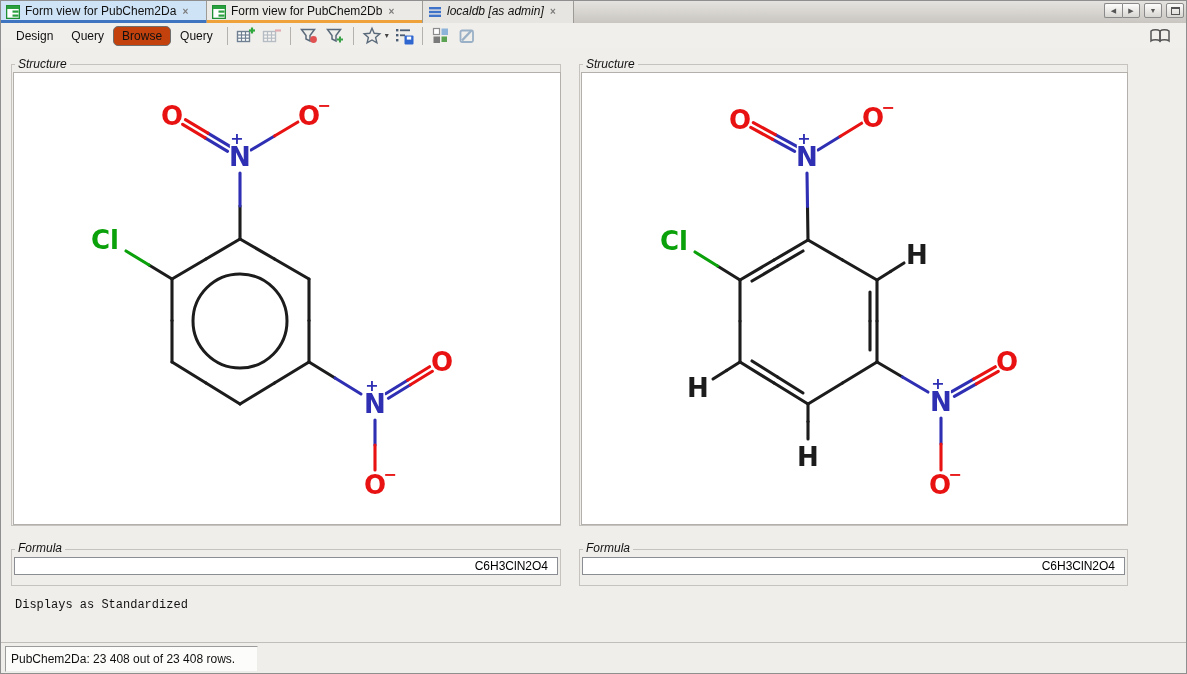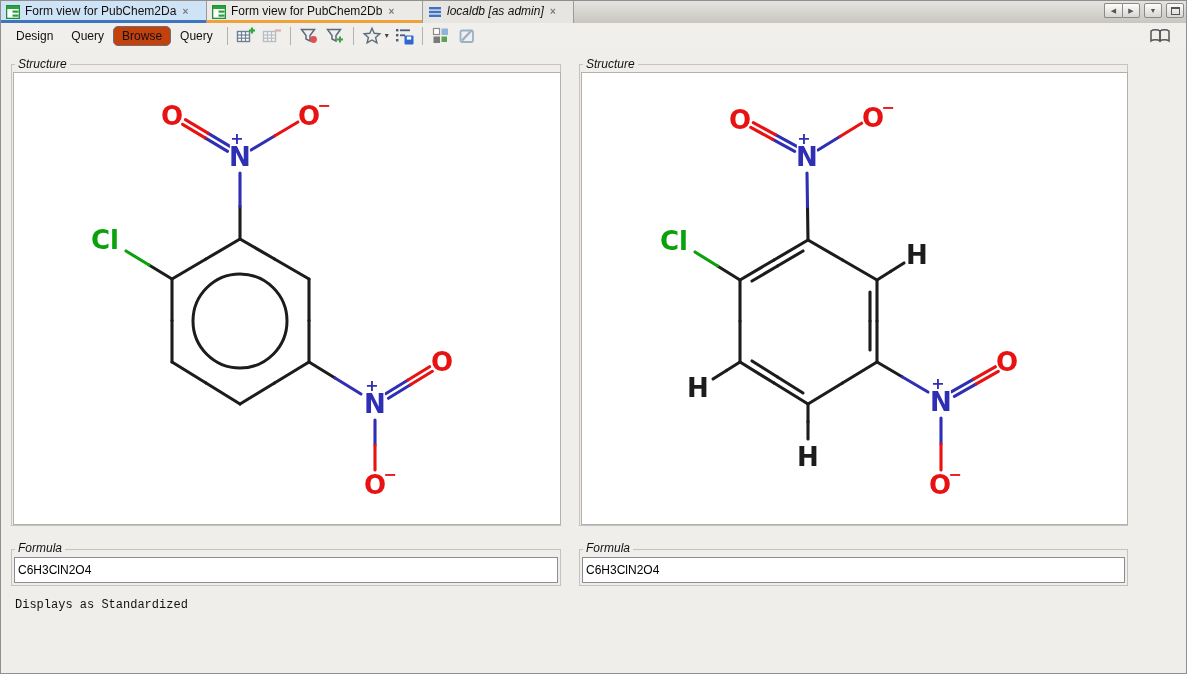--- a/index.html
+++ b/index.html
@@ -37,21 +37,21 @@
   .mode-btn.pressed{border:1px solid #6e6e6e;border-radius:5px;background:#c2410c;}
   .tsep{width:1px;height:18px;background:#b5b2ad;margin:0 5px;}
   .ticon{margin:0 3px;display:block;}
   .book-wrap{margin-left:auto;margin-right:8px;display:flex;}
   
   .groupbox{position:absolute;border:1px solid #c6c3be;}
   .grouplabel{position:absolute;background:#f0eeeb;padding:0 3px;z-index:2;line-height:12px;font-style:italic;}
   .canvas{position:absolute;background:#ffffff;border:1px solid #b3b0ab;}
   .canvas svg{display:block;}
   .formula-input{position:absolute;border:1px solid #8a8d92;background:#fff;
-    font:12px "Liberation Sans",sans-serif;padding:0 9px 0 3px;height:26px;}
+    font:12px "Liberation Sans",sans-serif;padding:0 9px 0 3px;height:18px;text-align:right;}
   .footnote{position:absolute;left:14px;top:597px;font-family:Liberation Mono, monospace;}
   
   .statusbar{position:absolute;left:0;top:641px;width:100%;height:32px;
     background:#f0eeeb;border-top:1px solid #c1beb9;}
   .status-panel{position:absolute;left:4px;top:3px;width:253px;height:26px;
     border:1px solid;border-color:#9b9b9b #ededea #ededea #9b9b9b;background:#fcfcfb;
     line-height:24px;padding-left:5px;white-space:nowrap;overflow:hidden;}
 </style>
 </head>
 <body>
@@ -306,14 +306,17 @@
         <text x="335" y="182" fill="#1c1c1c" text-anchor="middle" dominant-baseline="central" style="font:bold 26px &quot;DejaVu Sans&quot;,sans-serif;paint-order:stroke;stroke:#ffffff;stroke-width:3px;">H</text>
         <text x="116" y="315" fill="#1c1c1c" text-anchor="middle" dominant-baseline="central" style="font:bold 26px &quot;DejaVu Sans&quot;,sans-serif;paint-order:stroke;stroke:#ffffff;stroke-width:3px;">H</text>
         <text x="226" y="384" fill="#1c1c1c" text-anchor="middle" dominant-baseline="central" style="font:bold 26px &quot;DejaVu Sans&quot;,sans-serif;paint-order:stroke;stroke:#ffffff;stroke-width:3px;">H</text>
       </svg>
   </div>
 
   <span class="grouplabel" style="left:582px;top:541px;">Formula</span>
   <div class="groupbox" style="left:578px;top:548px;width:549px;height:37px;"></div>
   <input class="formula-input" style="left: 581px; top: 556px; width: 543px;" value="C6H3ClN2O4">
 
+  <div class="statusbar">
+    <div class="status-panel">PubChem2Da: 23 408 out of 23 408 rows.</div>
+  </div>
 
 </div>
 
 </body></html>

